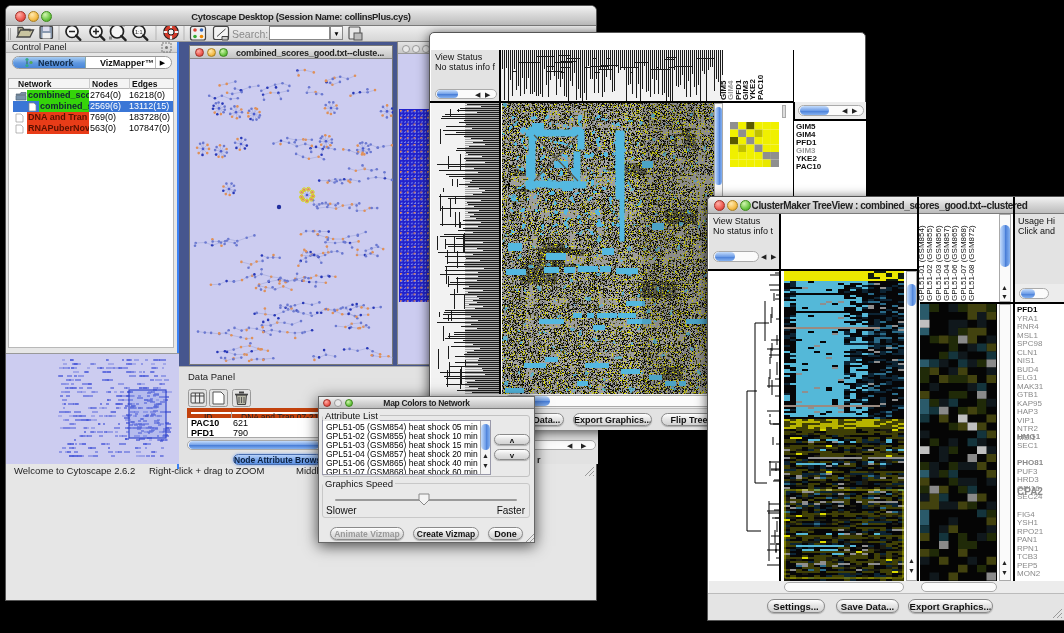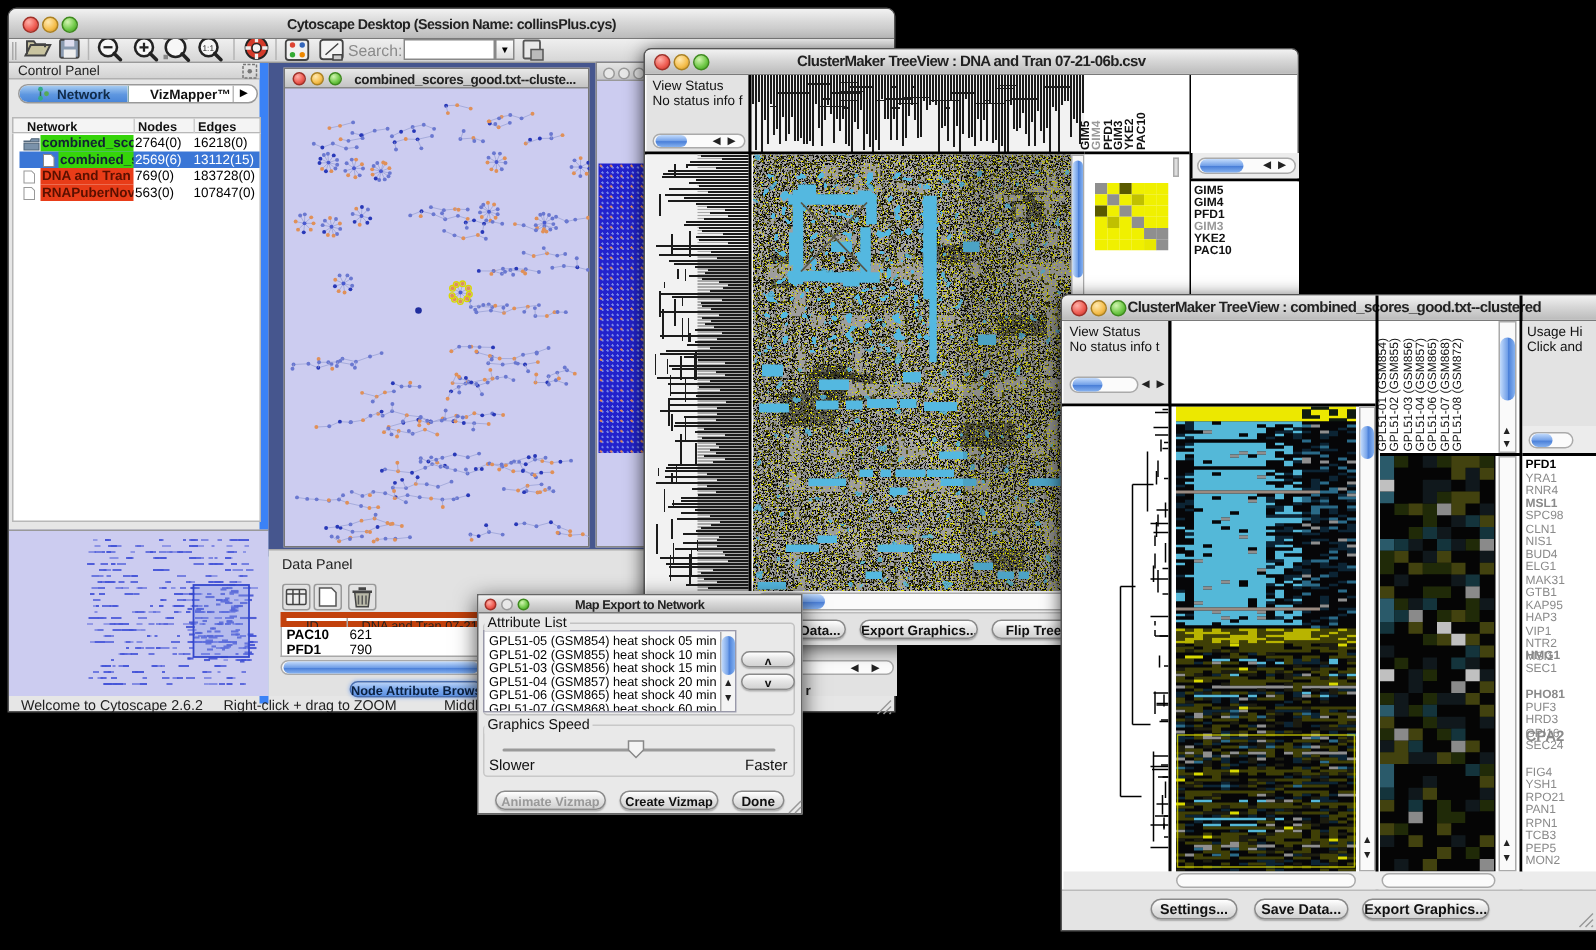--- a/index.html
+++ b/index.html
@@ -15,21 +15,21 @@
 .aquabtn{position:absolute;background:linear-gradient(#fff,#e6e6e6 45%,#d2d2d2);border:1px solid #8a8a8a;
 border-radius:9px;text-align:center;font-weight:bold;color:#111;white-space:nowrap;overflow:hidden;box-shadow:0 1px 1px rgba(0,0,0,.25)}
 .scrolltrack{position:absolute;background:#fbfbfb;border:1px solid #aaa;border-radius:7px}
 .aquathumbh{position:absolute;border-radius:6px;background:linear-gradient(#c4dcfc,#72a0e8 50%,#4a7fd8 55%,#86b2f0)}
 .aquathumbv{position:absolute;border-radius:6px;background:linear-gradient(90deg,#c4dcfc,#72a0e8 50%,#4a7fd8 55%,#86b2f0)}
 .arrbox{position:absolute;font-size:7px;color:#222;text-align:center;line-height:9px}
 .blackline{position:absolute;background:#000}
 .panelgray{position:absolute;background:#e3e3e3}
 .rotlab{position:absolute;transform:rotate(-90deg);transform-origin:left bottom;white-space:nowrap;font-weight:bold}
 </style></head><body>
-<div class="abs" style="left:5px;top:5px;width:592px;height:470px;background:#e6e6e6;border:1px solid #555;border-radius:6px 6px 0 0;box-shadow:0 2px 10px rgba(0,0,0,.6)">
+<div class="abs" style="left:5px;top:5px;width:592px;height:596px;background:#e6e6e6;border:1px solid #555;border-radius:6px 6px 0 0;box-shadow:0 2px 10px rgba(0,0,0,.6)">
     <div class="win-title abs" style="left:0;top:0;width:100%;height:20px;border-radius:5px 5px 0 0">
       <div class="tl r" style="left:9px;top:5px"></div>
       <div class="tl y" style="left:22px;top:5px"></div>
       <div class="tl g" style="left:35px;top:5px"></div>
       <div class="ttext" style="top:5px;font-size:9.5px;letter-spacing:-0.35px">Cytoscape Desktop (Session Name: collinsPlus.cys)</div>
     </div>
     <div class="abs" style="left:0;top:20px;width:100%;height:16px;background:linear-gradient(#efefef,#d6d6d6);border-bottom:1px solid #9a9a9a">
       <div class="abs" style="left:2px;top:2px;width:3px;height:12px;border-left:1px solid #aaa;border-right:1px solid #aaa"></div>
       <svg class="abs" style="left:0;top:0" width="592" height="16" xmlns="http://www.w3.org/2000/svg">
         <path d="M11 11 14.5 4h13l-3.5 7z M12 10V1.5h4.5l1.5 2H24v2" fill="#c9c4a0" stroke="#444" stroke-width="1.3"></path>
@@ -65,21 +65,21 @@
         <path d="M211 10.5l8.5-7.5M216 10.5h6v3.5h-6z" stroke="#444" fill="#ccc"></path>
       </svg>
       <div class="abs" style="left:226px;top:2px;font-size:10.5px;color:#8a8a8a">Search:</div>
       <div class="abs" style="left:263px;top:0;width:61px;height:14px;background:#fff;border:1px solid #888"></div>
       <div class="abs" style="left:324px;top:0;width:13px;height:14px;background:linear-gradient(#fff,#ddd);border:1px solid #888;font-size:6.5px;text-align:center;line-height:14px">▼</div>
       <svg class="abs" style="left:342px;top:0" width="18" height="16" xmlns="http://www.w3.org/2000/svg">
         <rect x="1" y="1" width="11" height="12" rx="1" fill="#e8e8e8" stroke="#555" stroke-width="1.2"></rect>
         <rect x="6" y="7" width="8" height="7" fill="#bbb" stroke="#555"></rect>
       </svg>
     </div>
-    <div class="abs" style="left:0;top:36px;width:173px;height:427px;background:#e6e6e6;border-right:6px solid #3b82f6">
+    <div class="abs" style="left:0;top:36px;width:173px;height:427px;background:#e6e6e6;border-right:2px solid #3b82f6">
       <div class="abs" style="left:0;top:0;width:100%;height:11px;background:linear-gradient(#e8e8e8,#d2d2d2);border-bottom:1px solid #b0b0b0">
         <span style="position:absolute;left:6px;top:0;font-size:9px;color:#222">Control Panel</span>
         <svg class="abs" style="left:155px;top:0" width="11" height="11">
           <rect x="1" y="1" width="9" height="9" fill="none" stroke="#777" stroke-dasharray="2 1"></rect>
           <circle cx="5.5" cy="5.5" r="1.5" fill="#777"></circle>
         </svg>
       </div>
       <div class="abs" style="left:6px;top:14px;width:160px;height:13px;background:#fff;border:1px solid #999;border-radius:7px">
         <div class="abs" style="left:0;top:0;width:73px;height:11px;border-radius:7px 0 0 7px;background:linear-gradient(#a8cdf2,#5e97e0 55%,#4a86d8);border-right:1px solid #8aa">
           <svg class="abs" style="left:11px;top:0" width="10" height="11">
@@ -1662,26 +1662,20 @@
     <div class="abs" style="left:0;top:459px;width:592px;height:12px;font-size:9.5px;color:#222">
       <span style="position:absolute;left:8px;top:0">Welcome to Cytoscape 2.6.2</span>
       <span style="position:absolute;left:143px;top:0">Right-click + drag  to  ZOOM</span>
       <span style="position:absolute;left:290px;top:0">Middle-</span>
       <svg class="abs" style="left:578px;top:1px" width="11" height="11">
         <path d="M10 1 1 10M10 5 5 10M10 9l-1 1" stroke="#999"></path>
       </svg>
     </div>
   </div>
 <div class="abs" style="left:429px;top:32px;width:437px;height:398px;background:#fff;border:1px solid #555;border-radius:5px 5px 0 0;box-shadow:0 2px 12px rgba(0,0,0,.7)">
-    <div class="win-title abs" style="left:0;top:0;width:100%;height:17px;border-radius:4px 4px 0 0">
-      <div class="tl r" style="left:6px;top:3px"></div>
-      <div class="tl y" style="left:19px;top:3px"></div>
-      <div class="tl g" style="left:32px;top:3px"></div>
-      <div class="ttext" style="top:3px;font-size:10px;letter-spacing:-0.4px">ClusterMaker TreeView : DNA and Tran 07-21-06b.csv</div>
-    </div>
     <div class="panelgray" style="left:1px;top:17px;width:69px;height:52px;border-right:1px solid #888">
       <span style="position:absolute;left:4px;top:2px;font-size:9px;color:#111">View Status</span>
       <span style="position:absolute;left:4px;top:12px;font-size:9px;color:#111">No status info f</span>
       <div class="scrolltrack" style="left:4px;top:39px;width:62px;height:10px"></div>
       <div class="aquathumbh" style="left:6px;top:40px;width:21px;height:8px"></div>
       <span class="arrbox" style="left:44px;top:40px">◀</span>
       <span class="arrbox" style="left:54px;top:40px">▶</span>
     </div>
     <div class="abs" style="left:71px;top:17px;width:222px;height:52px;background:#f2f2f2">
       <svg width="222" height="52" shape-rendering="crispEdges" xmlns="http://www.w3.org/2000/svg" style="position:absolute;left:0;top:0">
@@ -2614,21 +2608,21 @@
     </div>
     <div class="abs" style="left:307px;top:87px;width:58px;height:18px;background:#ececec">
       <div class="scrolltrack" style="left:4px;top:4px;width:30px;height:11px"></div>
       <div class="aquathumbh" style="left:6px;top:5px;width:14px;height:9px"></div>
     </div>
     <div class="blackline" style="left:307px;top:105px;width:58px;height:2px"></div>
     <div class="abs" style="left:307px;top:107px;width:58px;height:277px;background:#fff">
       <span style="position:absolute;left:2px;top:1.0px;font-size:8px;font-weight:bold;color:#000">PFD1</span>
       <span style="position:absolute;left:2px;top:9.5px;font-size:8px;font-weight:normal;color:#8a8a8a">YRA1</span>
       <span style="position:absolute;left:2px;top:18.0px;font-size:8px;font-weight:normal;color:#8a8a8a">RNR4</span>
-      <span style="position:absolute;left:2px;top:26.6px;font-size:8px;font-weight:bold;color:#8a8a8a">MSL1</span>
+      <span style="position:absolute;left:2px;top:26.6px;font-size:8px;font-weight:normal;color:#8a8a8a">MSL1</span>
       <span style="position:absolute;left:2px;top:35.1px;font-size:8px;font-weight:normal;color:#8a8a8a">SPC98</span>
       <span style="position:absolute;left:2px;top:43.6px;font-size:8px;font-weight:normal;color:#8a8a8a">CLN1</span>
       <span style="position:absolute;left:2px;top:52.1px;font-size:8px;font-weight:normal;color:#8a8a8a">NIS1</span>
       <span style="position:absolute;left:2px;top:60.6px;font-size:8px;font-weight:normal;color:#8a8a8a">BUD4</span>
       <span style="position:absolute;left:2px;top:69.2px;font-size:8px;font-weight:normal;color:#8a8a8a">ELG1</span>
       <span style="position:absolute;left:2px;top:77.7px;font-size:8px;font-weight:normal;color:#8a8a8a">MAK31</span>
       <span style="position:absolute;left:2px;top:86.2px;font-size:8px;font-weight:normal;color:#8a8a8a">GTB1</span>
       <span style="position:absolute;left:2px;top:94.7px;font-size:8px;font-weight:normal;color:#8a8a8a">KAP95</span>
       <span style="position:absolute;left:2px;top:103.2px;font-size:8px;font-weight:normal;color:#8a8a8a">HAP3</span>
       <span style="position:absolute;left:2px;top:111.8px;font-size:8px;font-weight:normal;color:#8a8a8a">VIP1</span>
@@ -2662,21 +2656,21 @@
       <svg class="abs" style="left:344px;top:14px" width="11" height="11">
         <path d="M10 1 1 10M10 5 5 10M10 9l-1 1" stroke="#999"></path>
       </svg>
     </div>
   </div>
 <div class="abs" style="left:318px;top:396px;width:217px;height:147px;background:#e9e9e9;border:1px solid #666;box-shadow:0 3px 14px rgba(0,0,0,.7)">
     <div class="win-title abs" style="left:0;top:0;width:100%;height:12px">
       <div class="tl r" style="left:4px;top:2px;width:8px;height:8px"></div>
       <div class="tl o" style="left:15px;top:2px;width:8px;height:8px"></div>
       <div class="tl g" style="left:26px;top:2px;width:8px;height:8px"></div>
-      <div class="ttext" style="top:1px;font-size:8.5px;letter-spacing:-0.3px">Map Export to Network</div>
+      <div class="ttext" style="top:1px;font-size:8.5px;letter-spacing:-0.3px">Map Colors to Network</div>
     </div>
     <span style="position:absolute;left:4px;top:13px;font-size:9.5px;color:#111;background:#e9e9e9;padding:0 2px;z-index:3">Attribute List</span>
     <div class="abs" style="left:3px;top:18px;width:208px;height:62px;border:1px solid #c2c2c2;border-radius:3px"></div>
     <div class="abs" style="left:3px;top:23px;width:169px;height:55px;background:#fff;border:1px solid #99a;font-size:8.5px;color:#000;overflow:hidden">
       <span style="position:absolute;left:3px;top:1px;white-space:nowrap">GPL51-05 (GSM854) heat shock 05 min</span>
       <span style="position:absolute;left:3px;top:10px;white-space:nowrap">GPL51-02 (GSM855) heat shock 10 min</span>
       <span style="position:absolute;left:3px;top:19px;white-space:nowrap">GPL51-03 (GSM856) heat shock 15 min</span>
       <span style="position:absolute;left:3px;top:28px;white-space:nowrap">GPL51-04 (GSM857) heat shock 20 min</span>
       <span style="position:absolute;left:3px;top:37px;white-space:nowrap">GPL51-06 (GSM865) heat shock 40 min</span>
       <span style="position:absolute;left:3px;top:46px;white-space:nowrap">GPL51-07 (GSM868) heat shock 60 min</span>

